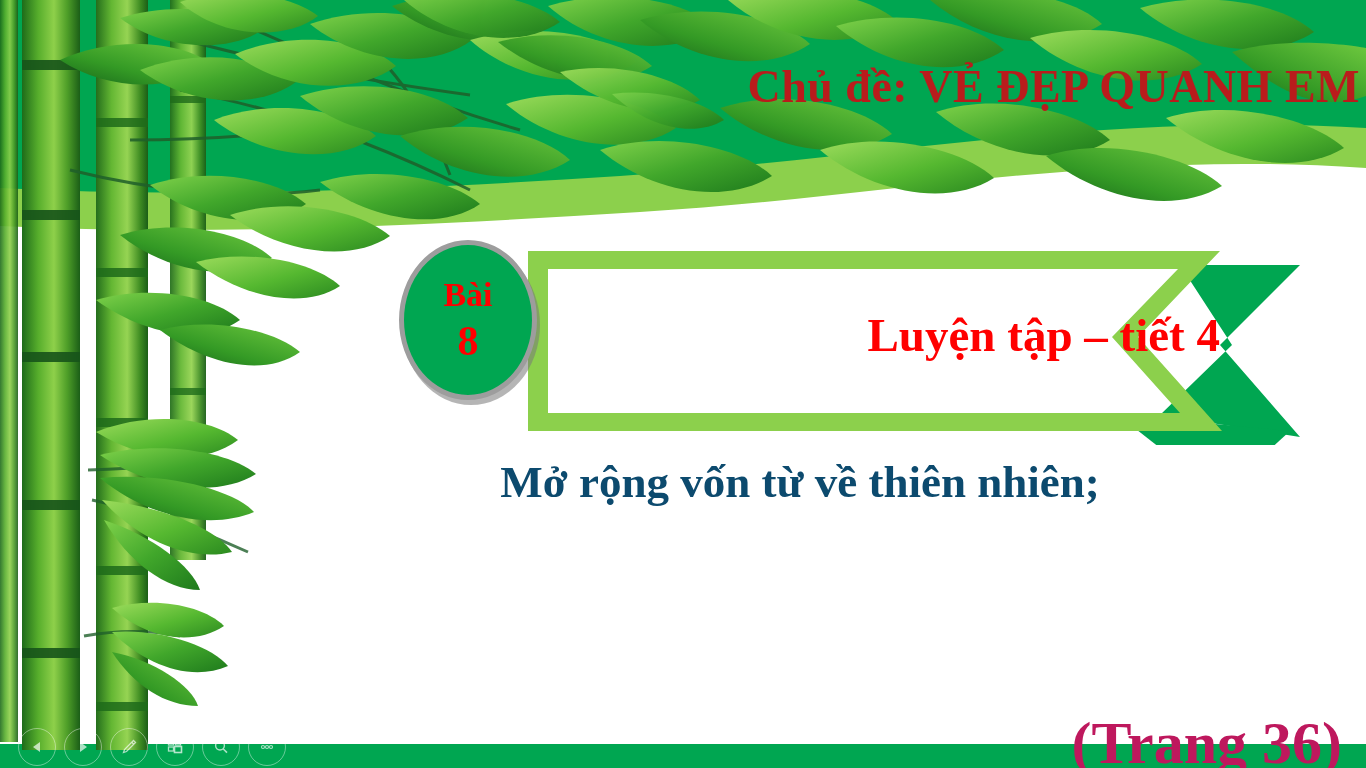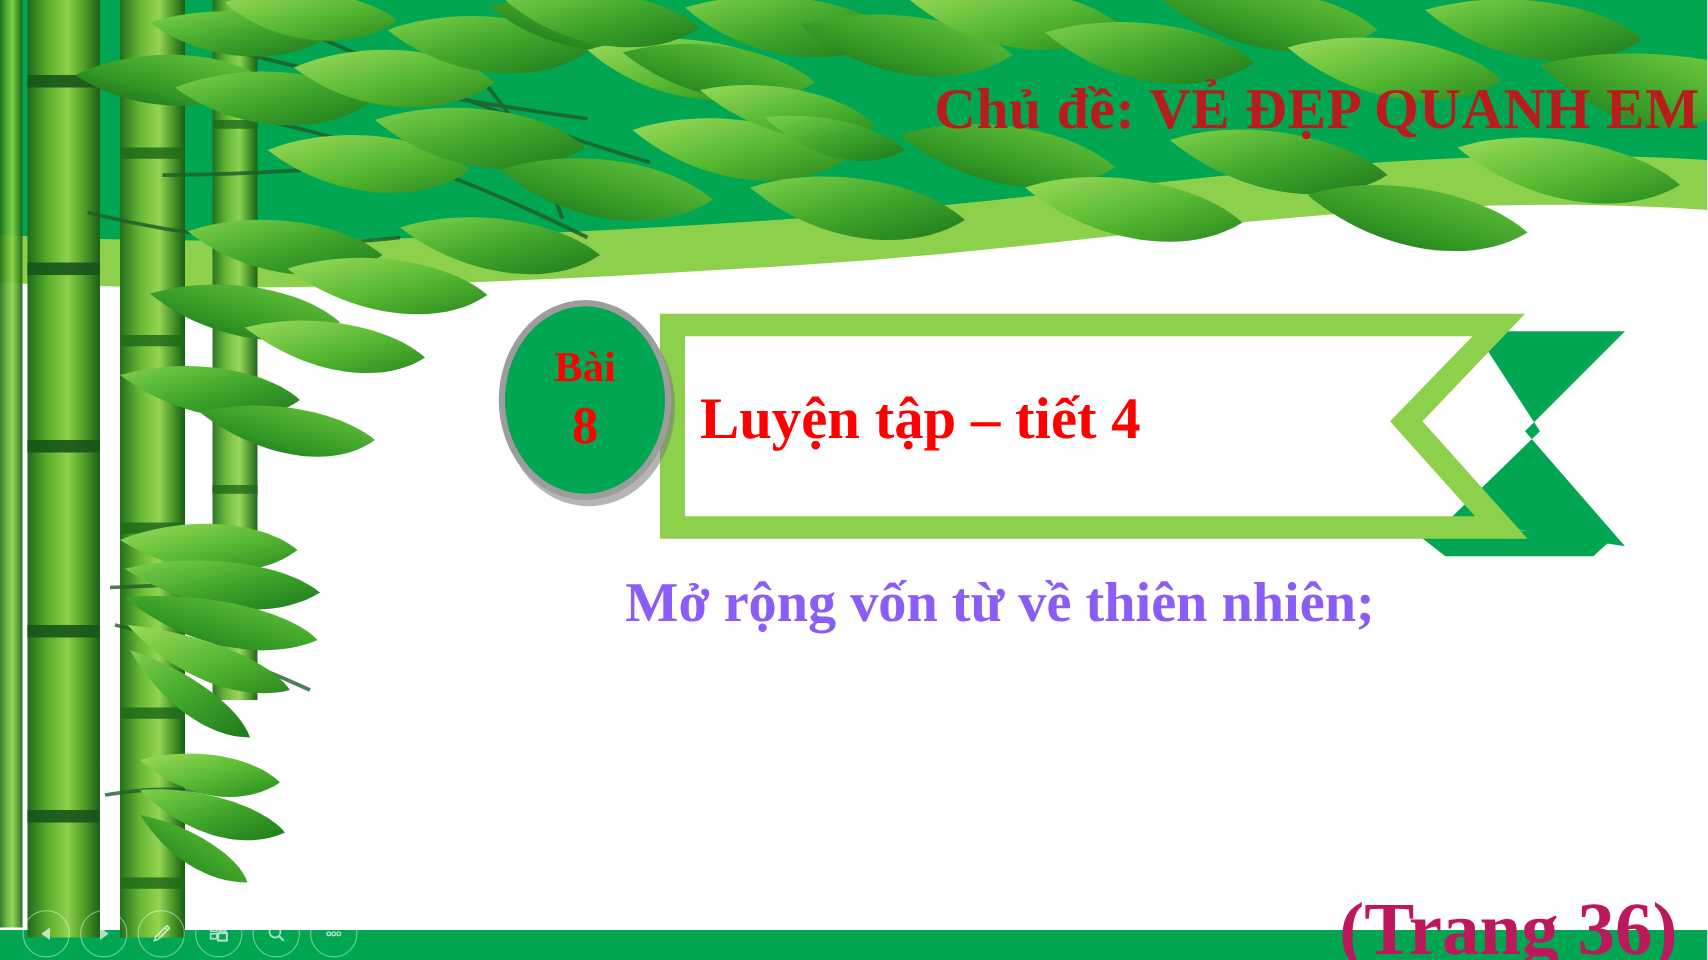--- a/index.html
+++ b/index.html
@@ -29,21 +29,21 @@
     color:#b91c1c;
     letter-spacing:0.5px;
     white-space:nowrap;
     z-index:40;
   }
 
   
   .ribbon-wrap{position:absolute;left:520px;top:245px;width:780px;height:200px;z-index:20;}
   .ribbon-label{
     position:absolute;left:0;top:0;width:700px;height:175px;
-    display:flex;align-items:center;justify-content:flex-start;
+    display:flex;align-items:center;justify-content:flex-end;
     z-index:6;
   }
   .ribbon-text{
     font-family:"Liberation Serif", serif;
     font-weight:bold;font-size:47px;color:#FF0000;
     white-space:nowrap;margin-left:40px;margin-top:4px;
   }
 
   
   .badge{
@@ -66,21 +66,21 @@
   }
   .badge-text .b1{font-size:34px;}
   .badge-text .b2{font-size:42px;margin-top:8px;}
 
   
   .subtitle{
     position:absolute;left:300px;top:455px;width:1000px;
     text-align:center;
     font-family:"Liberation Serif", serif;
     font-weight:bold;font-size:45px;line-height:1.22;
-    color:#8b5cf6;
+    color:#0c4a6e;
     z-index:25;
   }
 
   
   .page-ref{
     position:absolute;right:24px;top:684px;
     font-family:"Liberation Serif", serif;
     font-weight:bold;font-size:60px;color:#be185d;
     z-index:25;
     margin-top:25px;

